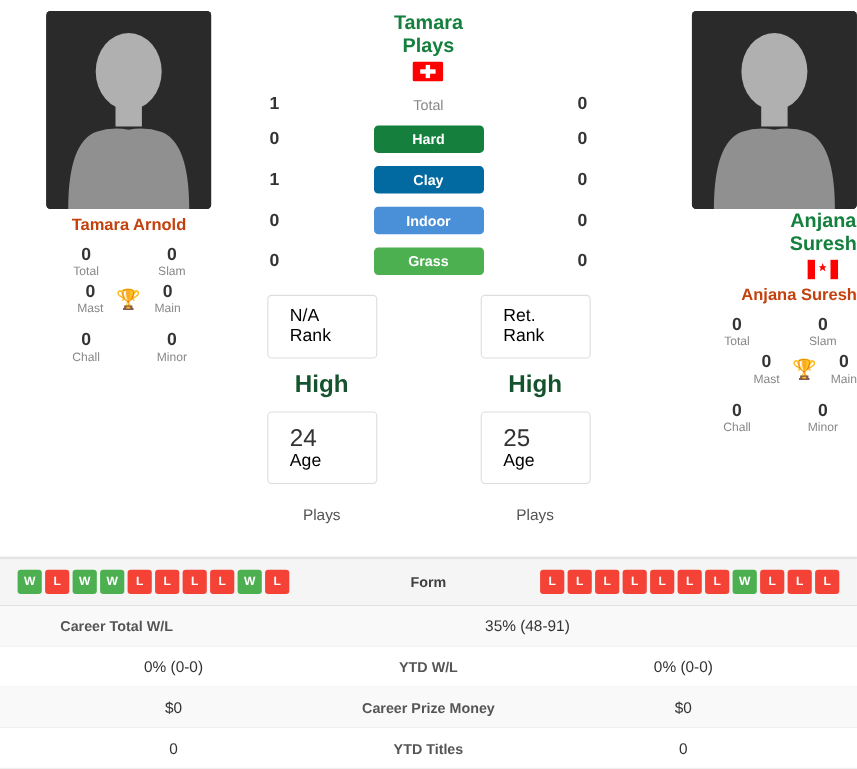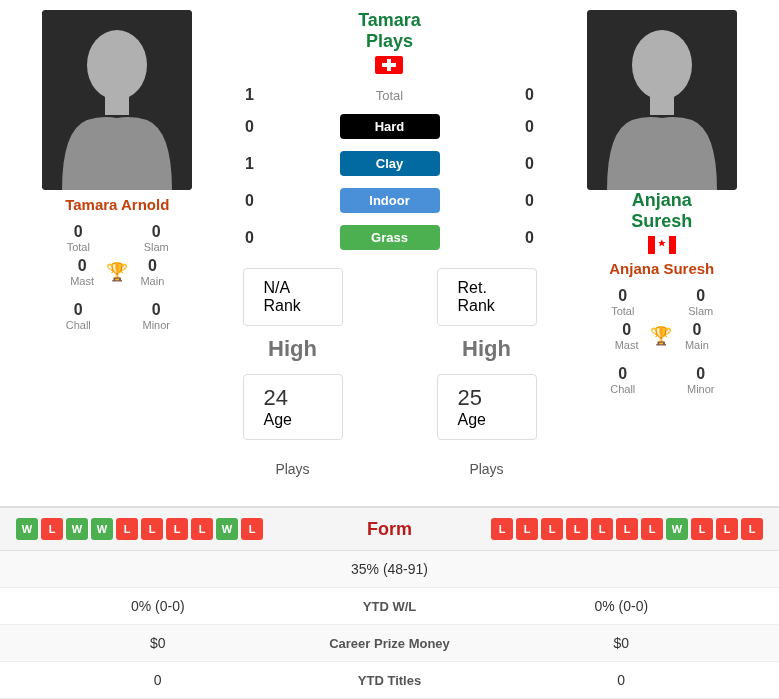--- a/index.html
+++ b/index.html
@@ -103,21 +103,21 @@
     .surface-badge {
       padding: 5px 20px;
       border-radius: 4px;
       color: #fff;
       font-size: 13px;
       font-weight: bold;
       text-align: center;
       min-width: 100px;
     }
 
-    .surface-hard { background: #000000; }
+    .surface-hard { background: #15803d; }
     .surface-clay { background: #0369a1; }
     .surface-indoor { background: #4a90d9; }
     .surface-grass { background: #4caf50; }
 
     .total-row {
       display: flex;
       align-items: center;
       justify-content: space-between;
       width: 100%;
       margin: 8px 0 4px 0;
@@ -164,22 +164,22 @@
       align-items: center;
       justify-content: center;
     }
 
     .form-badge.win { background: #4caf50; }
     .form-badge.loss { background: #f44336; }
 
     .form-label {
       width: 120px;
       text-align: center;
-      font-size: 18px;
-      color: #b91c1c;
+      font-size: 13px;
+      color: #404040;
       font-weight: bold;
     }
 
     
     .stats-table {
       width: 100%;
     }
 
     .stats-row {
       display: flex;
@@ -228,37 +228,37 @@
       display: flex;
       flex-direction: column;
       align-items: center;
       padding: 10px 0;
     }
 
     .right-player-col {
       flex: 1;
       display: flex;
       flex-direction: column;
-      align-items: center;
+      align-items: flex-end;
       padding: 10px 0;
     }
 
     .center-col {
       width: 310px;
       flex-shrink: 0;
       display: flex;
       flex-direction: column;
       align-items: center;
       padding: 10px 0;
     }
 
     .high-text {
       font-size: 22px;
       font-weight: bold;
-      color: #737373;
+      color: #14532d;
       text-align: left;
     }
 
     .age-text {
       font-size: 22px;
       font-weight: normal;
       color: #333;
     }
 
     .side-info-card {
@@ -523,20 +523,21 @@
         <div class="form-badge loss">L</div>
         <div class="form-badge loss">L</div>
         <div class="form-badge loss">L</div>
       </div>
   </div>
 
   <hr class="divider">
 
   <div class="stats-table" id="stats-table-container">
       <div class="stats-row">
+        <div class="stats-center-label">Career Total W/L</div>
         <div class="stats-right-val">35% (48-91)</div>
       </div>
       <div class="stats-row">
         <div class="stats-left-val">0% (0-0)</div>
         <div class="stats-center-label">YTD W/L</div>
         <div class="stats-right-val">0% (0-0)</div>
       </div>
       <div class="stats-row">
         <div class="stats-left-val">$0</div>
         <div class="stats-center-label">Career Prize Money</div>

